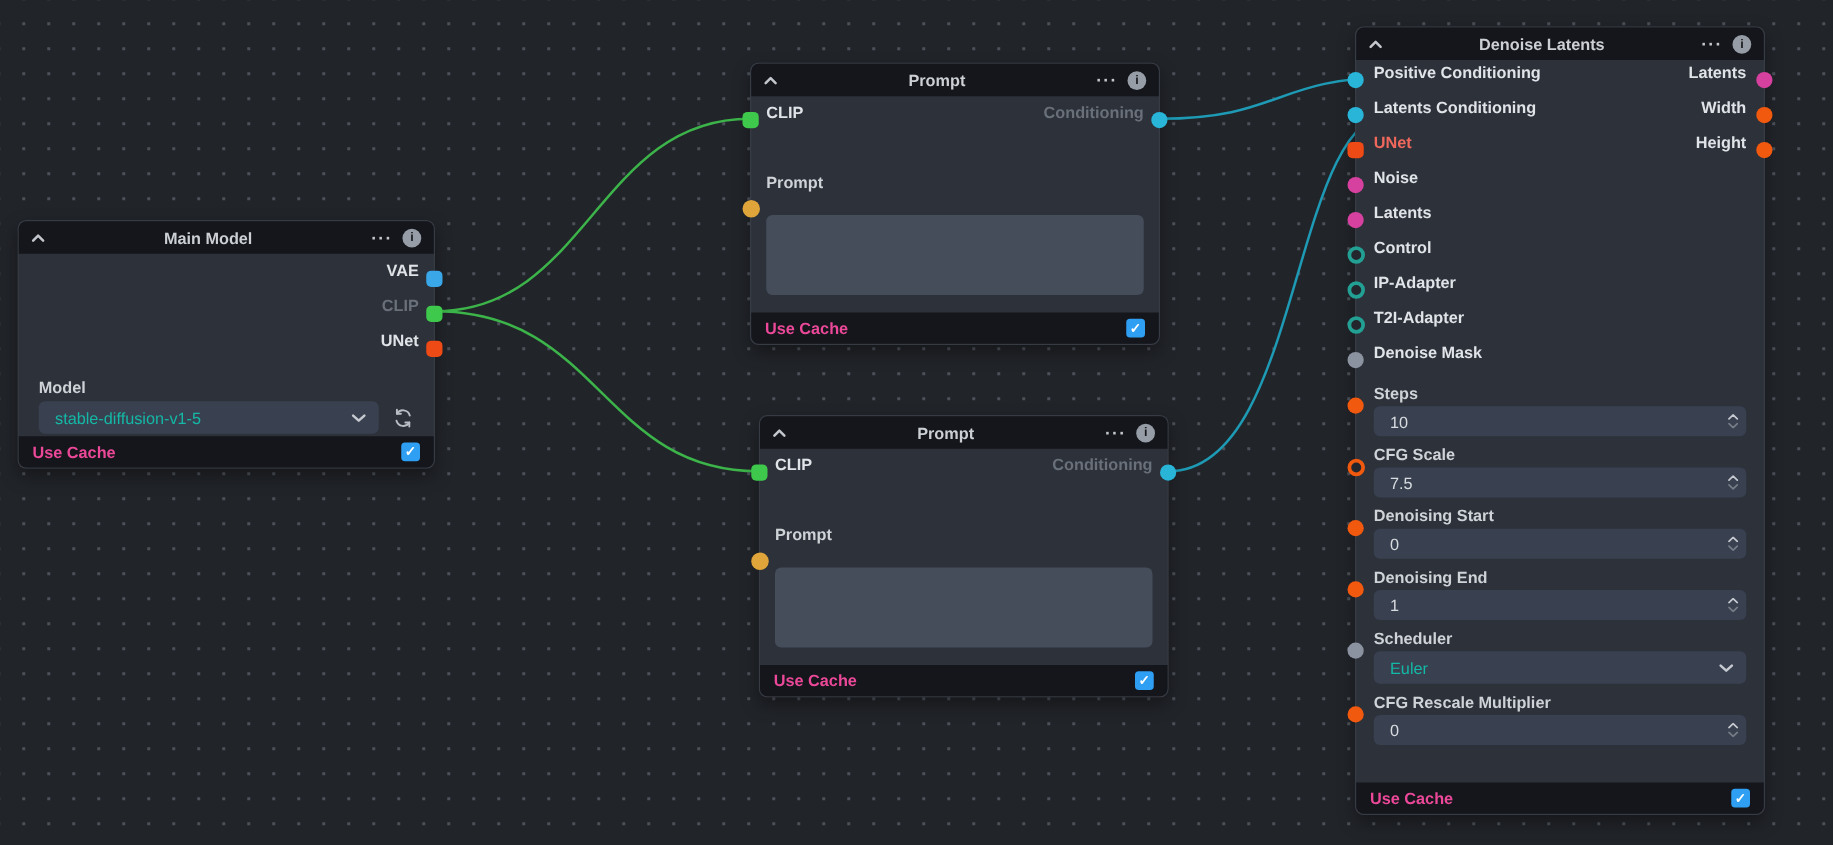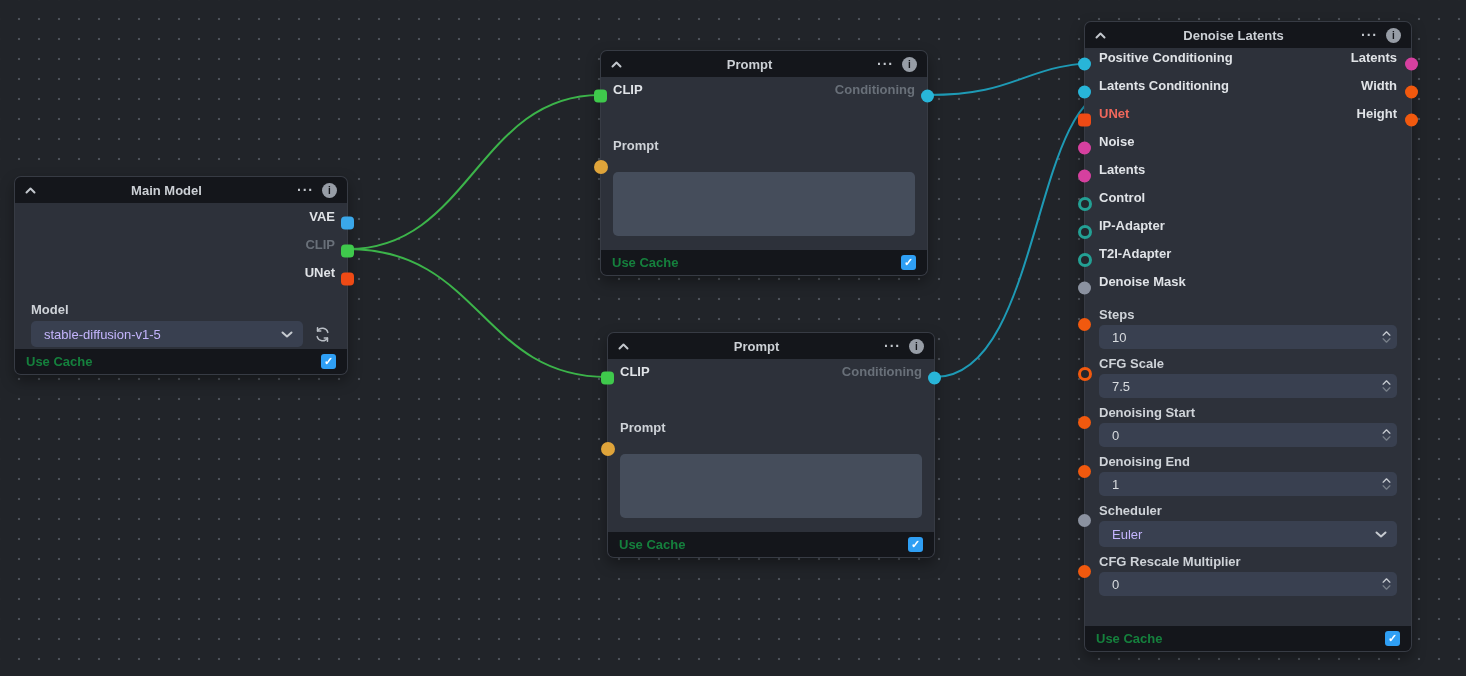--- a/index.html
+++ b/index.html
@@ -44,21 +44,21 @@
     display:flex; align-items:center; justify-content:center;
   }
   .nbody { flex:1; position:relative; }
   .nfoot {
     height:25px; flex:0 0 25px;
     background:#14161b;
     border-radius:0 0 6px 6px;
     display:flex; align-items:center;
     padding:0 11px;
   }
-  .nfoot .plabel { color:#15803d;text-align:center; }
+  .nfoot .plabel { color:#ec4899;text-align:center; }
   .checkbox {
     margin-left:auto; width:15px; height:15px; border-radius:3px;
     display:flex; align-items:center; justify-content:center;
     color:#fff; font-size:11px; font-weight:700;
   }
 
   .prow {
     position:relative; height:28px;
     display:flex; align-items:flex-start;
     padding:0 12px; gap:8px;
@@ -87,21 +87,21 @@
   }
   .stepper { margin-left:auto; display:flex; flex-direction:column; gap:2px; align-items:center; }
   .stepper svg { width:9px; height:5px; fill:none; stroke-width:1.6; stroke-linecap:round; stroke-linejoin:round; }
   .stepper .up { stroke:#c6cad0; }
   .stepper .dn { stroke:#767d87; }
 
   .selectbox {
     background:#394050; border-radius:5px; height:26px;
     display:flex; align-items:center;
     padding:0 10px 0 13px;
-    color:#c4b5fd;
+    color:#14b8a6;
   }
   .selectbox .selchev { margin-left:auto; width:12px; height:7px; fill:none; stroke:#c6cad0; stroke-width:2; stroke-linecap:round; stroke-linejoin:round; }
 
   .textarea {
     background:#454d5b; border-radius:5px; height:64px;
     margin:0 12px; color:#d8dbdf; padding:6px 8px;
   }
 
   .refresh { width:17px; height:17px; color:#b9bec5; flex:0 0 17px; }
 

